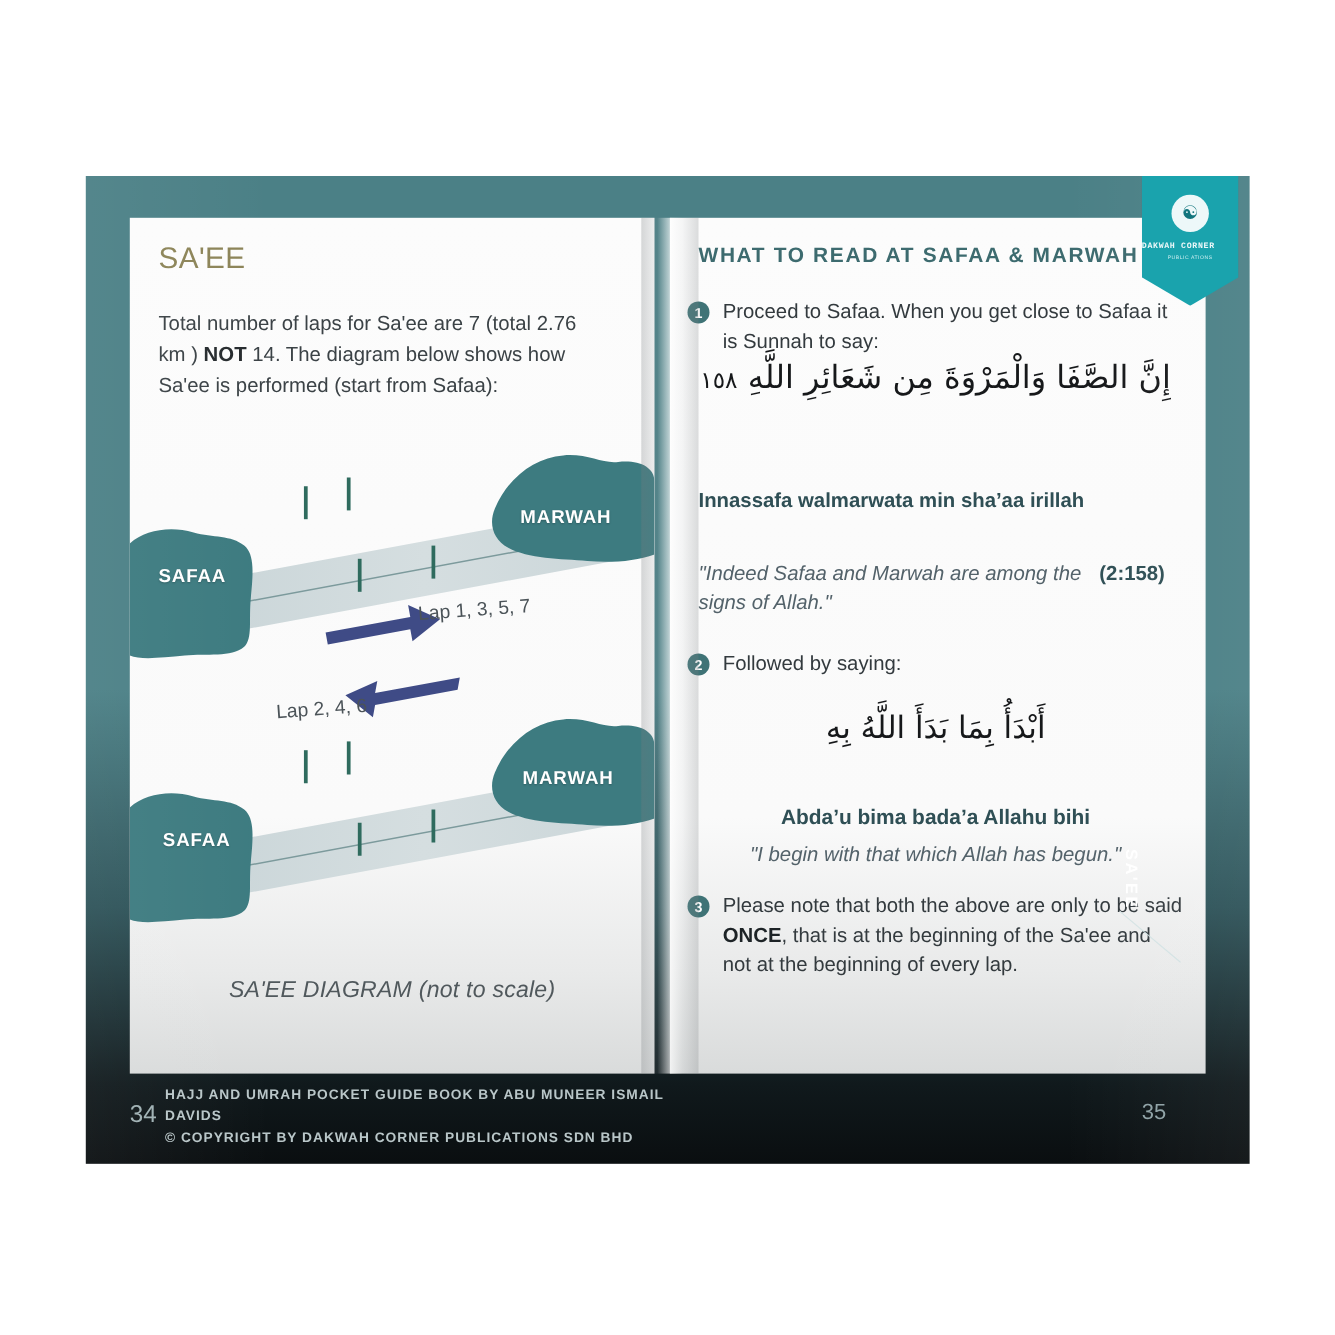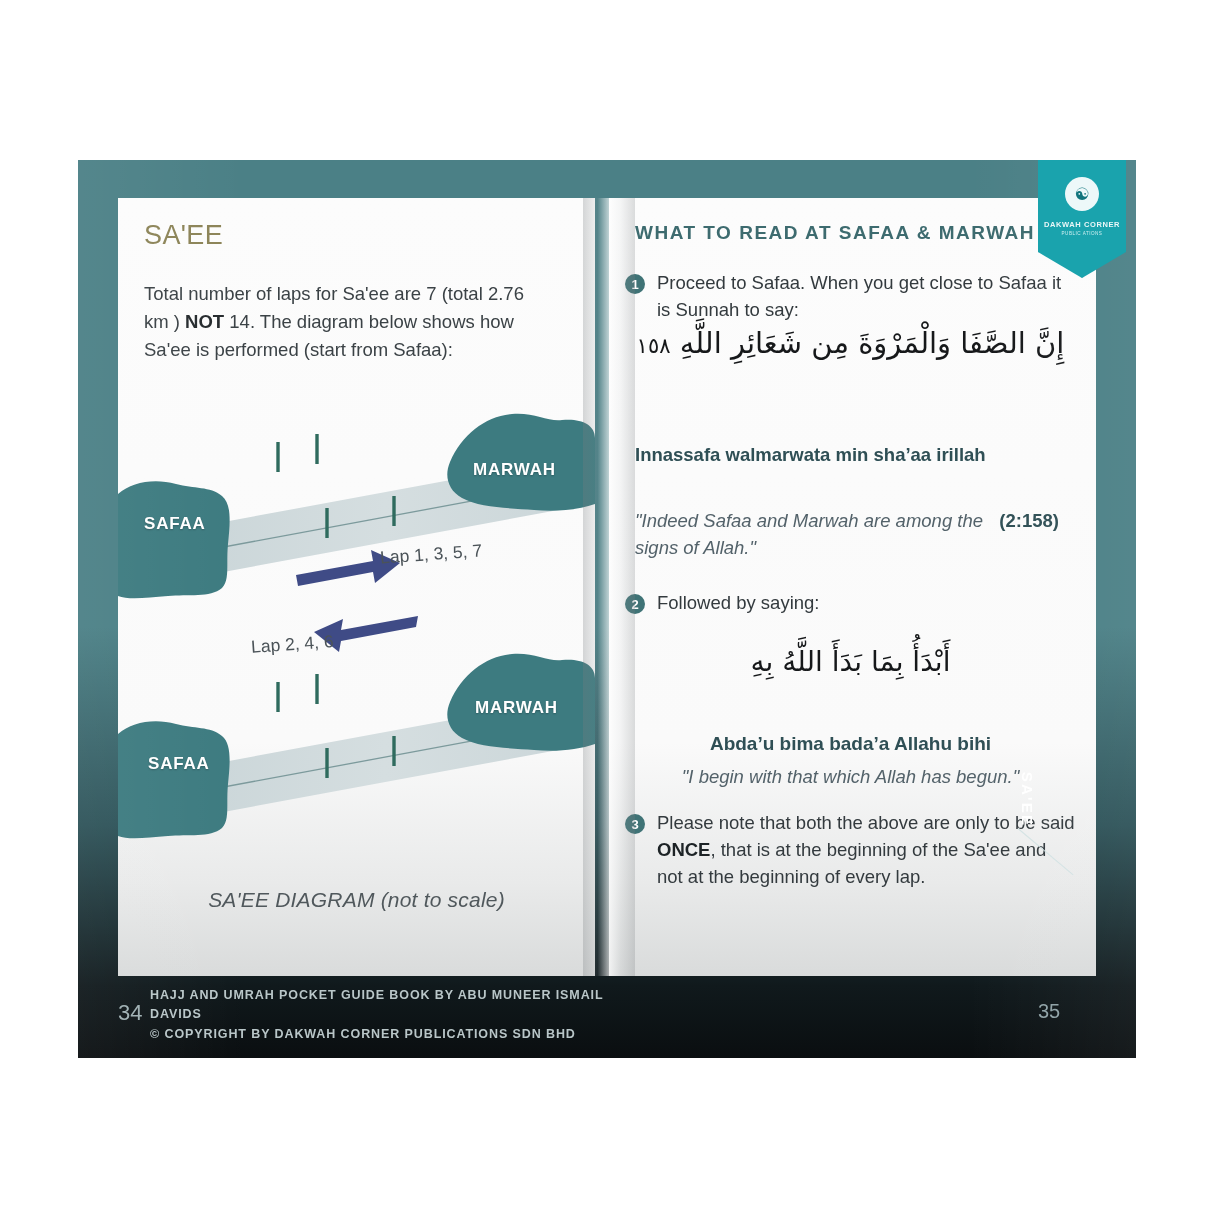--- a/index.html
+++ b/index.html
@@ -146,22 +146,22 @@
   .emblem{
     position:absolute;left:50%;top:17px;transform:translateX(-50%);
     width:34px;height:34px;border-radius:50%;
     background:rgba(255,255,255,.92);
     display:flex;align-items:center;justify-content:center;
   }
   .emblem-inner{
     font-family:"DejaVu Sans", sans-serif;font-size:17px;color:#12757d;line-height:1;
   }
   .ribbon-name{
-    position:absolute;left:0;top:60px;width:100%;text-align:center;
-    color:#eaf7f8;font-size:7.5px;letter-spacing:.6px;font-weight:700;
+    position:absolute;left:0;top:60px;width:100%;text-align:left;
+    color:#eaf7f8;font-size:7.5px;letter-spacing:.6px;font-weight:700;font-family:Liberation Mono, monospace;
   }
   .ribbon-sub{
     position:absolute;left:0;top:71px;width:100%;text-align:center;
     color:#cdeff1;font-size:4.6px;letter-spacing:.5px;
   }
 </style>
 </head>
 <body>
 
 <div class="canvas">

